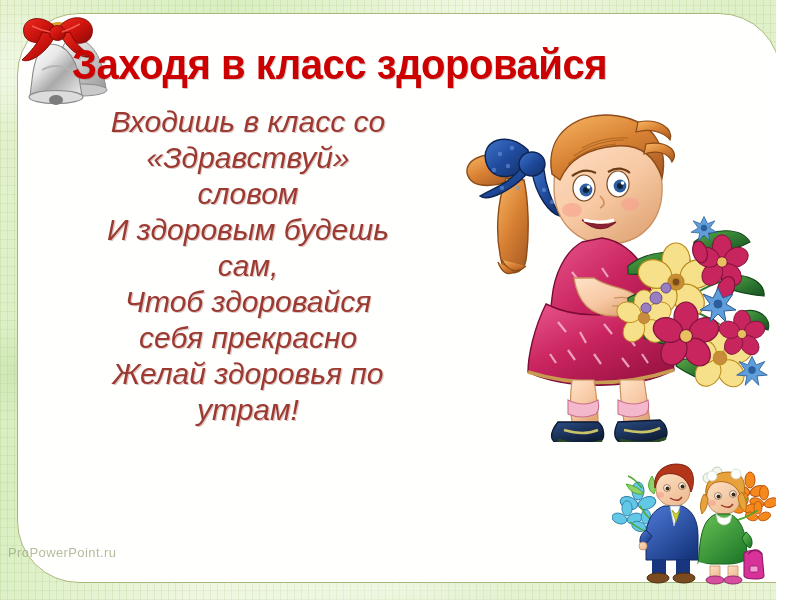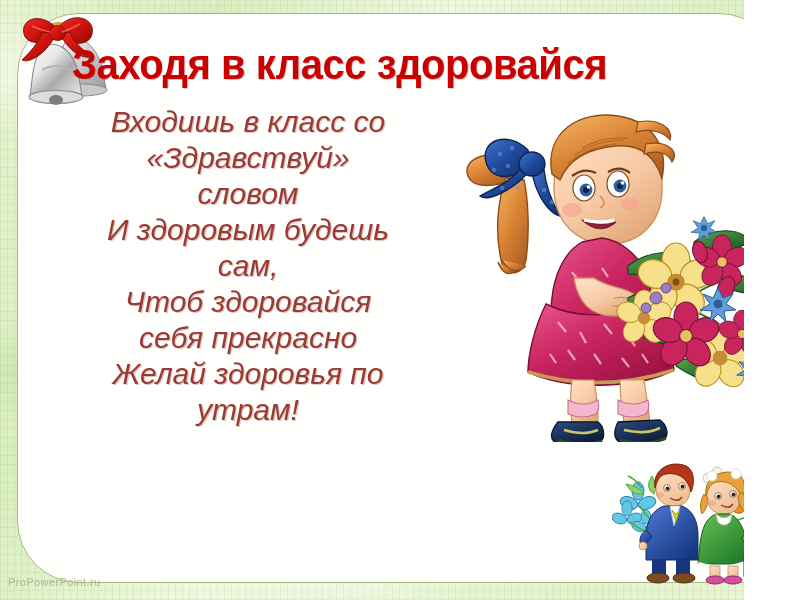--- a/index.html
+++ b/index.html
@@ -7,20 +7,21 @@
     width:800px;height:600px;overflow:hidden;
     font-family:"Liberation Sans","DejaVu Sans",sans-serif;
     background:#ffffff;
   }
   #slide{
     position:relative;width:744px;height:600px;overflow:hidden;
     background:
       repeating-linear-gradient(90deg, rgba(120,160,70,.13) 0px, rgba(120,160,70,.13) 1px, rgba(255,255,255,0) 1px, rgba(255,255,255,0) 7px),
       repeating-linear-gradient(0deg, rgba(120,160,70,.10) 0px, rgba(120,160,70,.10) 1px, rgba(255,255,255,0) 1px, rgba(255,255,255,0) 9px),
       linear-gradient(115deg,#e7f3d2 0%,#d9eec0 22%,#eff7e0 45%,#dff0c8 70%,#e9f4d6 100%);
+    padding-left: 32px;
   }
   
   #slide::before{
     content:"";position:absolute;inset:0;
     background:
       radial-gradient(ellipse 180px 90px at 6% 12%, rgba(255,255,255,.55), rgba(255,255,255,0) 70%),
       radial-gradient(ellipse 140px 70px at 3% 62%, rgba(160,200,120,.22), rgba(255,255,255,0) 70%),
       radial-gradient(ellipse 120px 200px at 97% 40%, rgba(255,255,255,.45), rgba(255,255,255,0) 70%),
       radial-gradient(ellipse 300px 60px at 50% 98%, rgba(255,255,255,.4), rgba(255,255,255,0) 70%);
     pointer-events:none;
@@ -71,22 +72,22 @@
   #bells{position:absolute;left:12px;top:8px;width:118px;height:108px;}
 
   
   #girl{position:absolute;left:432px;top:92px;width:352px;height:350px;}
 
   
   #kids{position:absolute;left:612px;top:448px;width:178px;height:140px;}
 
   
   #watermark{
-    position:absolute;left:8px;top:576px;
-    font-size:11px;letter-spacing:.4px;
+    position:absolute;left:8px;top:545px;
+    font-size:13px;letter-spacing:.4px;
     color:#9aa87e;opacity:.75;
     font-family:"Liberation Sans","DejaVu Sans",sans-serif;
     filter:blur(.4px);
   }
 </style>
 </head>
 <body>
 
 <div id="slide">
 

